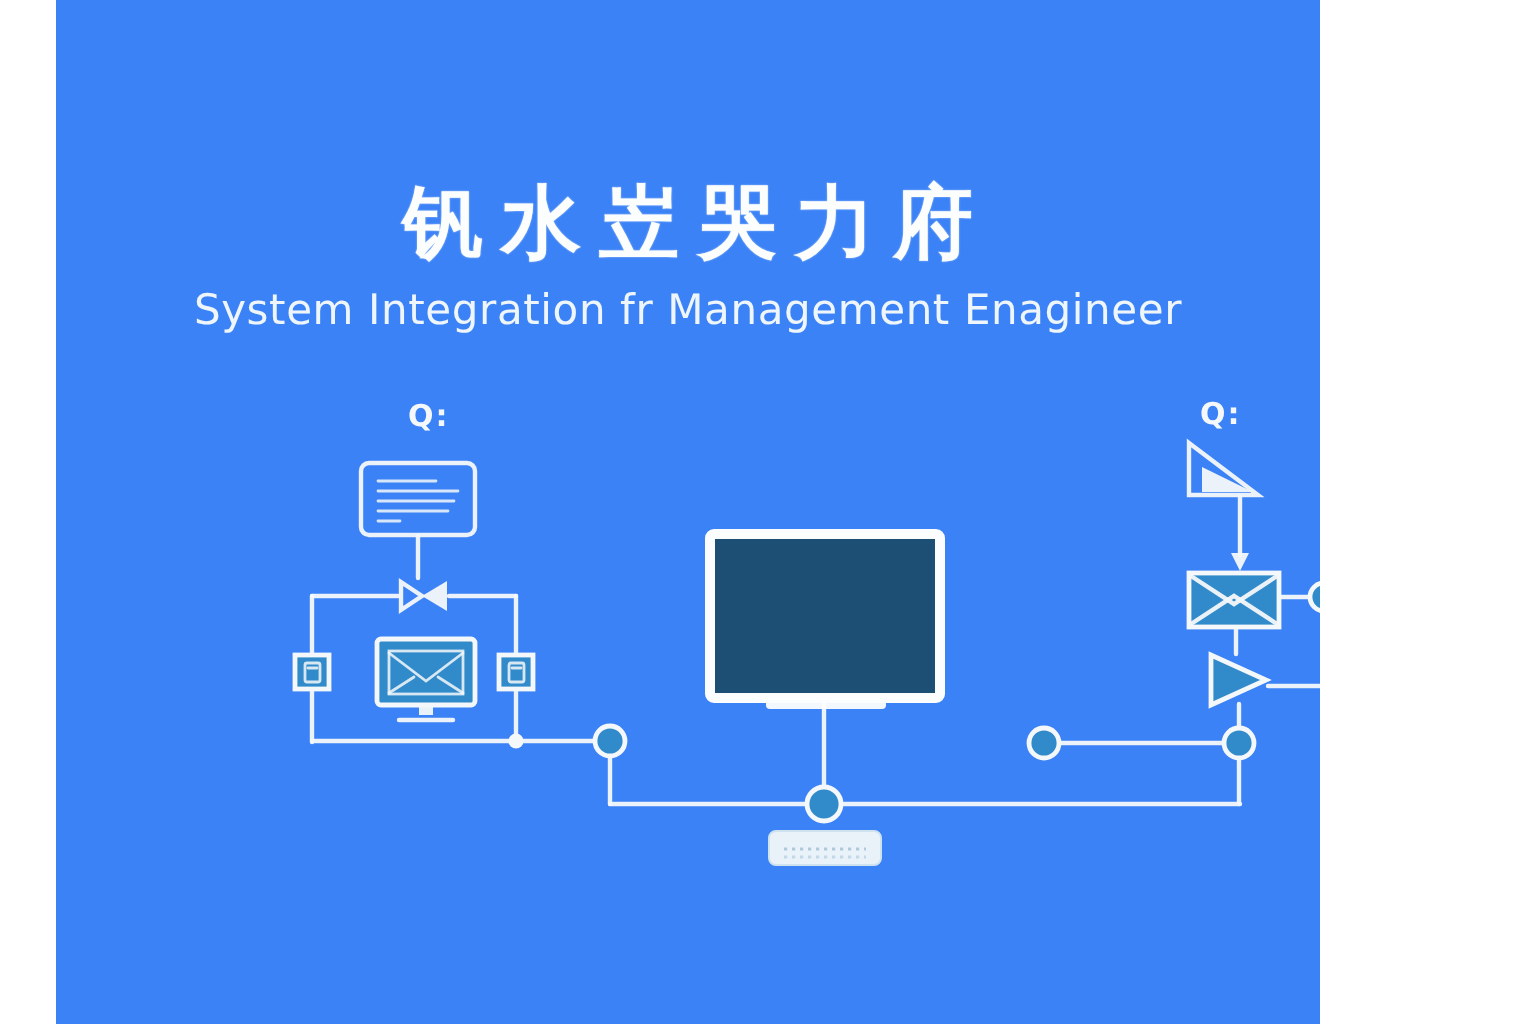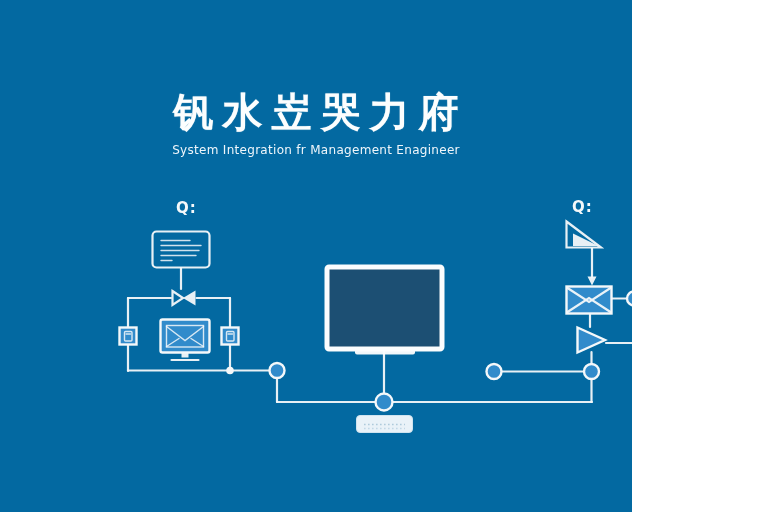--- a/index.html
+++ b/index.html
@@ -1,31 +1,32 @@
 <!DOCTYPE html>
 <html><head>
 <meta charset="utf-8">
 <style>
   html,body{margin:0;padding:0;}
   .stage{
     position:relative;
     width:632px;height:512px;
-    background:#0369a1;
+    background:#3b82f6;
     overflow:hidden;
     font-family:"DejaVu Sans","Liberation Sans",sans-serif;
+    margin-left:28px;
   }
   .header{position:absolute;left:0;right:0;top:90px;text-align:center;color:#FCFEFE;}
   .title{
     font-size:40px;line-height:1.1;font-weight:700;
     letter-spacing:9px;margin:0 0 0 9px; 
     text-shadow:0 0 1px rgba(255,255,255,.6);
     font-family:"DejaVu Sans",sans-serif;
   }
   .subtitle{
-    margin-top:9px;font-size:12px;font-weight:500;color:#EFF6FB;
+    margin-top:9px;font-size:21px;font-weight:500;color:#EFF6FB;
     letter-spacing:.3px;
   }
   svg{position:absolute;inset:0;}
   .ln{stroke:#F4F8FA;stroke-width:2.2;fill:none;stroke-linecap:round;opacity:.95;}
   .thin{stroke:#F4F8FA;stroke-width:1.4;fill:none;stroke-linecap:round;opacity:.85;}
   .node{stroke:#F4F8FA;stroke-width:2.4;fill:#318BCB;}
   .qtext{fill:#F4F8FA;font-size:15px;font-weight:600;letter-spacing:1px;
          font-family:"DejaVu Sans","Liberation Sans",sans-serif;}
 </style>
 </head>

